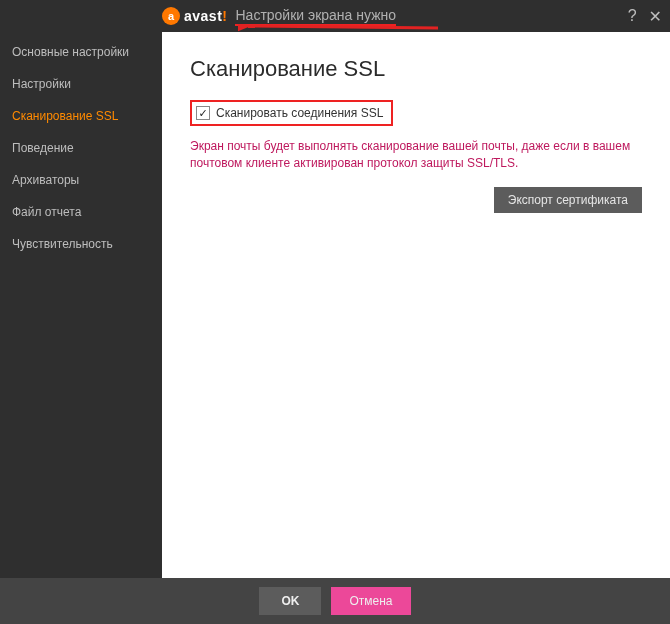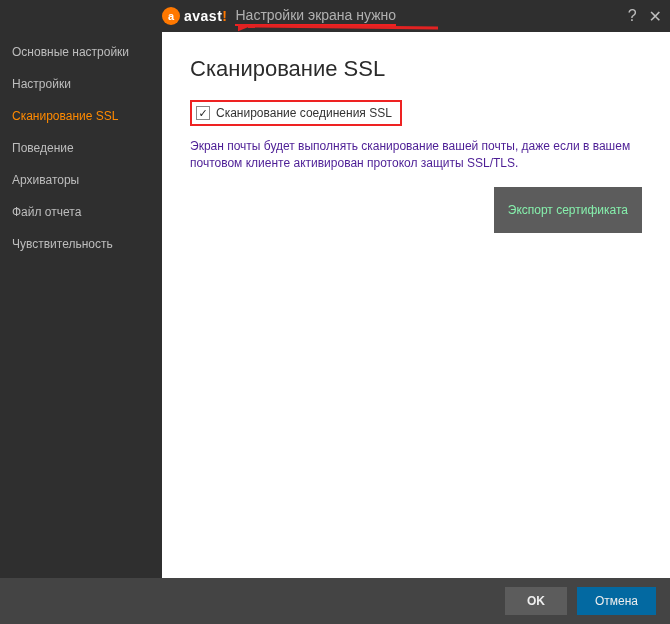--- a/index.html
+++ b/index.html
@@ -56,37 +56,37 @@
     display: inline-flex; align-items: center; gap: 6px;
     border: 2px solid #e22; padding: 4px 8px 4px 4px; margin-bottom: 12px;
     width: fit-content;
   }
   .checkbox-box {
     width: 14px; height: 14px; border: 1px solid #888; background: #fff;
     display: flex; align-items: center; justify-content: center; font-size: 11px;
     line-height: 1; color: #222;
   }
   .checkbox-label { font-size: 12px; color: #333; }
-  .desc { font-size: 12px; color: #4c1d95; line-height: 1.45; margin-bottom: 10px; }
+  .desc { font-size: 12px; color: #be185d; line-height: 1.45; margin-bottom: 10px; }
   .export-row { display: flex; justify-content: flex-end; margin-top: 4px; }
   .btn {
-    background: #5c5c5c; color: #86efac; font-size: 12px;
-    padding: 16px 14px; border: none; cursor: pointer;
+    background: #5c5c5c; color: #e5e5e5; font-size: 12px;
+    padding: 6px 14px; border: none; cursor: pointer;
   }
   
   .footer {
     height: 46px; background: #444; display: flex; align-items: center;
-    justify-content: flex-end; gap: 10px; padding: 0 14px;
+    justify-content: center; gap: 10px; padding: 0 14px;
   }
   .footer .btn-ok {
     background: #5c5c5c; color: #eee; font-size: 12px; font-weight: 600;
     padding: 7px 22px; border: none; cursor: pointer;
   }
   .footer .btn-cancel {
-    background: #0369a1; color: #eee; font-size: 12px;
+    background: #ec4899; color: #eee; font-size: 12px;
     padding: 7px 18px; border: none; cursor: pointer;
   }
 </style>
 </head>
 <body>
 
 <div class="window">
 
   <div class="titlebar">
     <div class="titlebar-left"></div>
@@ -121,21 +121,21 @@
         <div class="sidebar-item"><span>Архиваторы</span></div>
         <div class="sidebar-item"><span>Файл отчета</span></div>
         <div class="sidebar-item"><span>Чувствительность</span></div>
       </div>
 
     <div class="content">
       <h1>Сканирование SSL</h1>
 
       <div class="checkbox-row">
         <div class="checkbox-box">✓</div>
-        <span class="checkbox-label">Сканирование соединения SSL</span>
+        <span class="checkbox-label">Сканировать соединения SSL</span>
       </div>
 
       <p class="desc">Экран почты будет выполнять сканирование вашей почты, даже если в вашем почтовом клиенте активирован протокол защиты SSL/TLS.</p>
 
       <div class="export-row">
         <button class="btn">Экспорт сертификата</button>
       </div>
     </div>
   </div>
 

